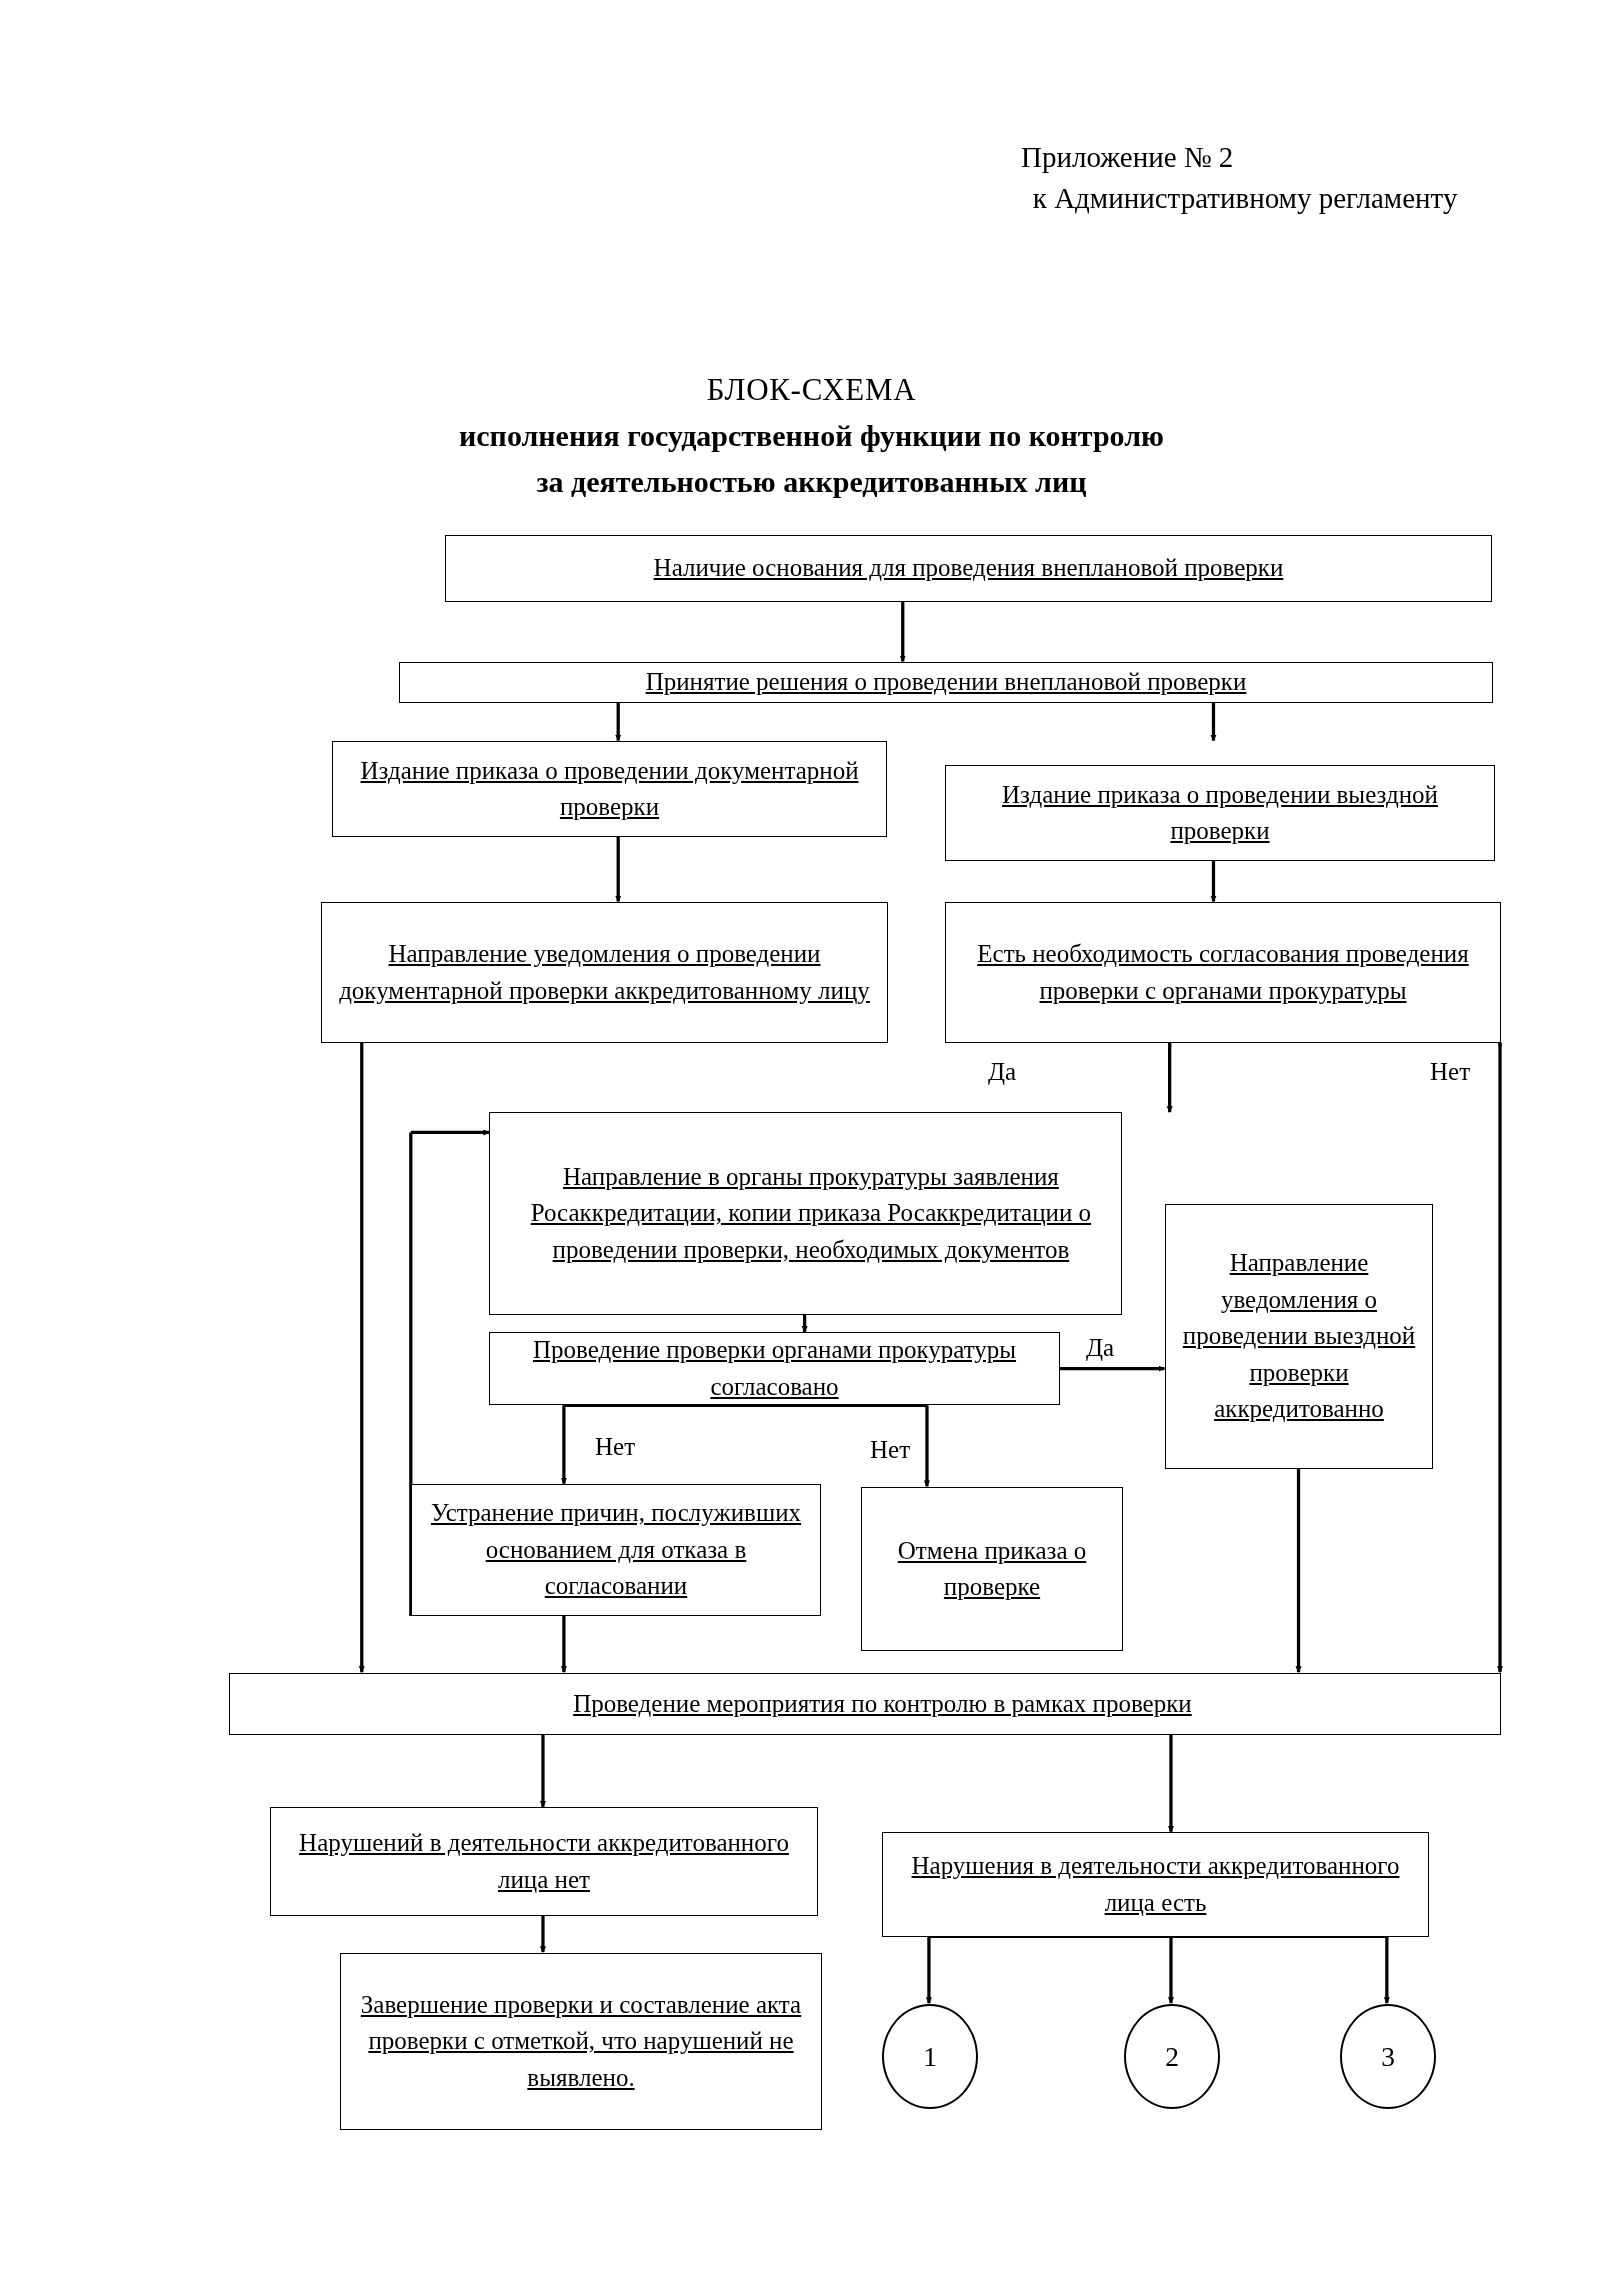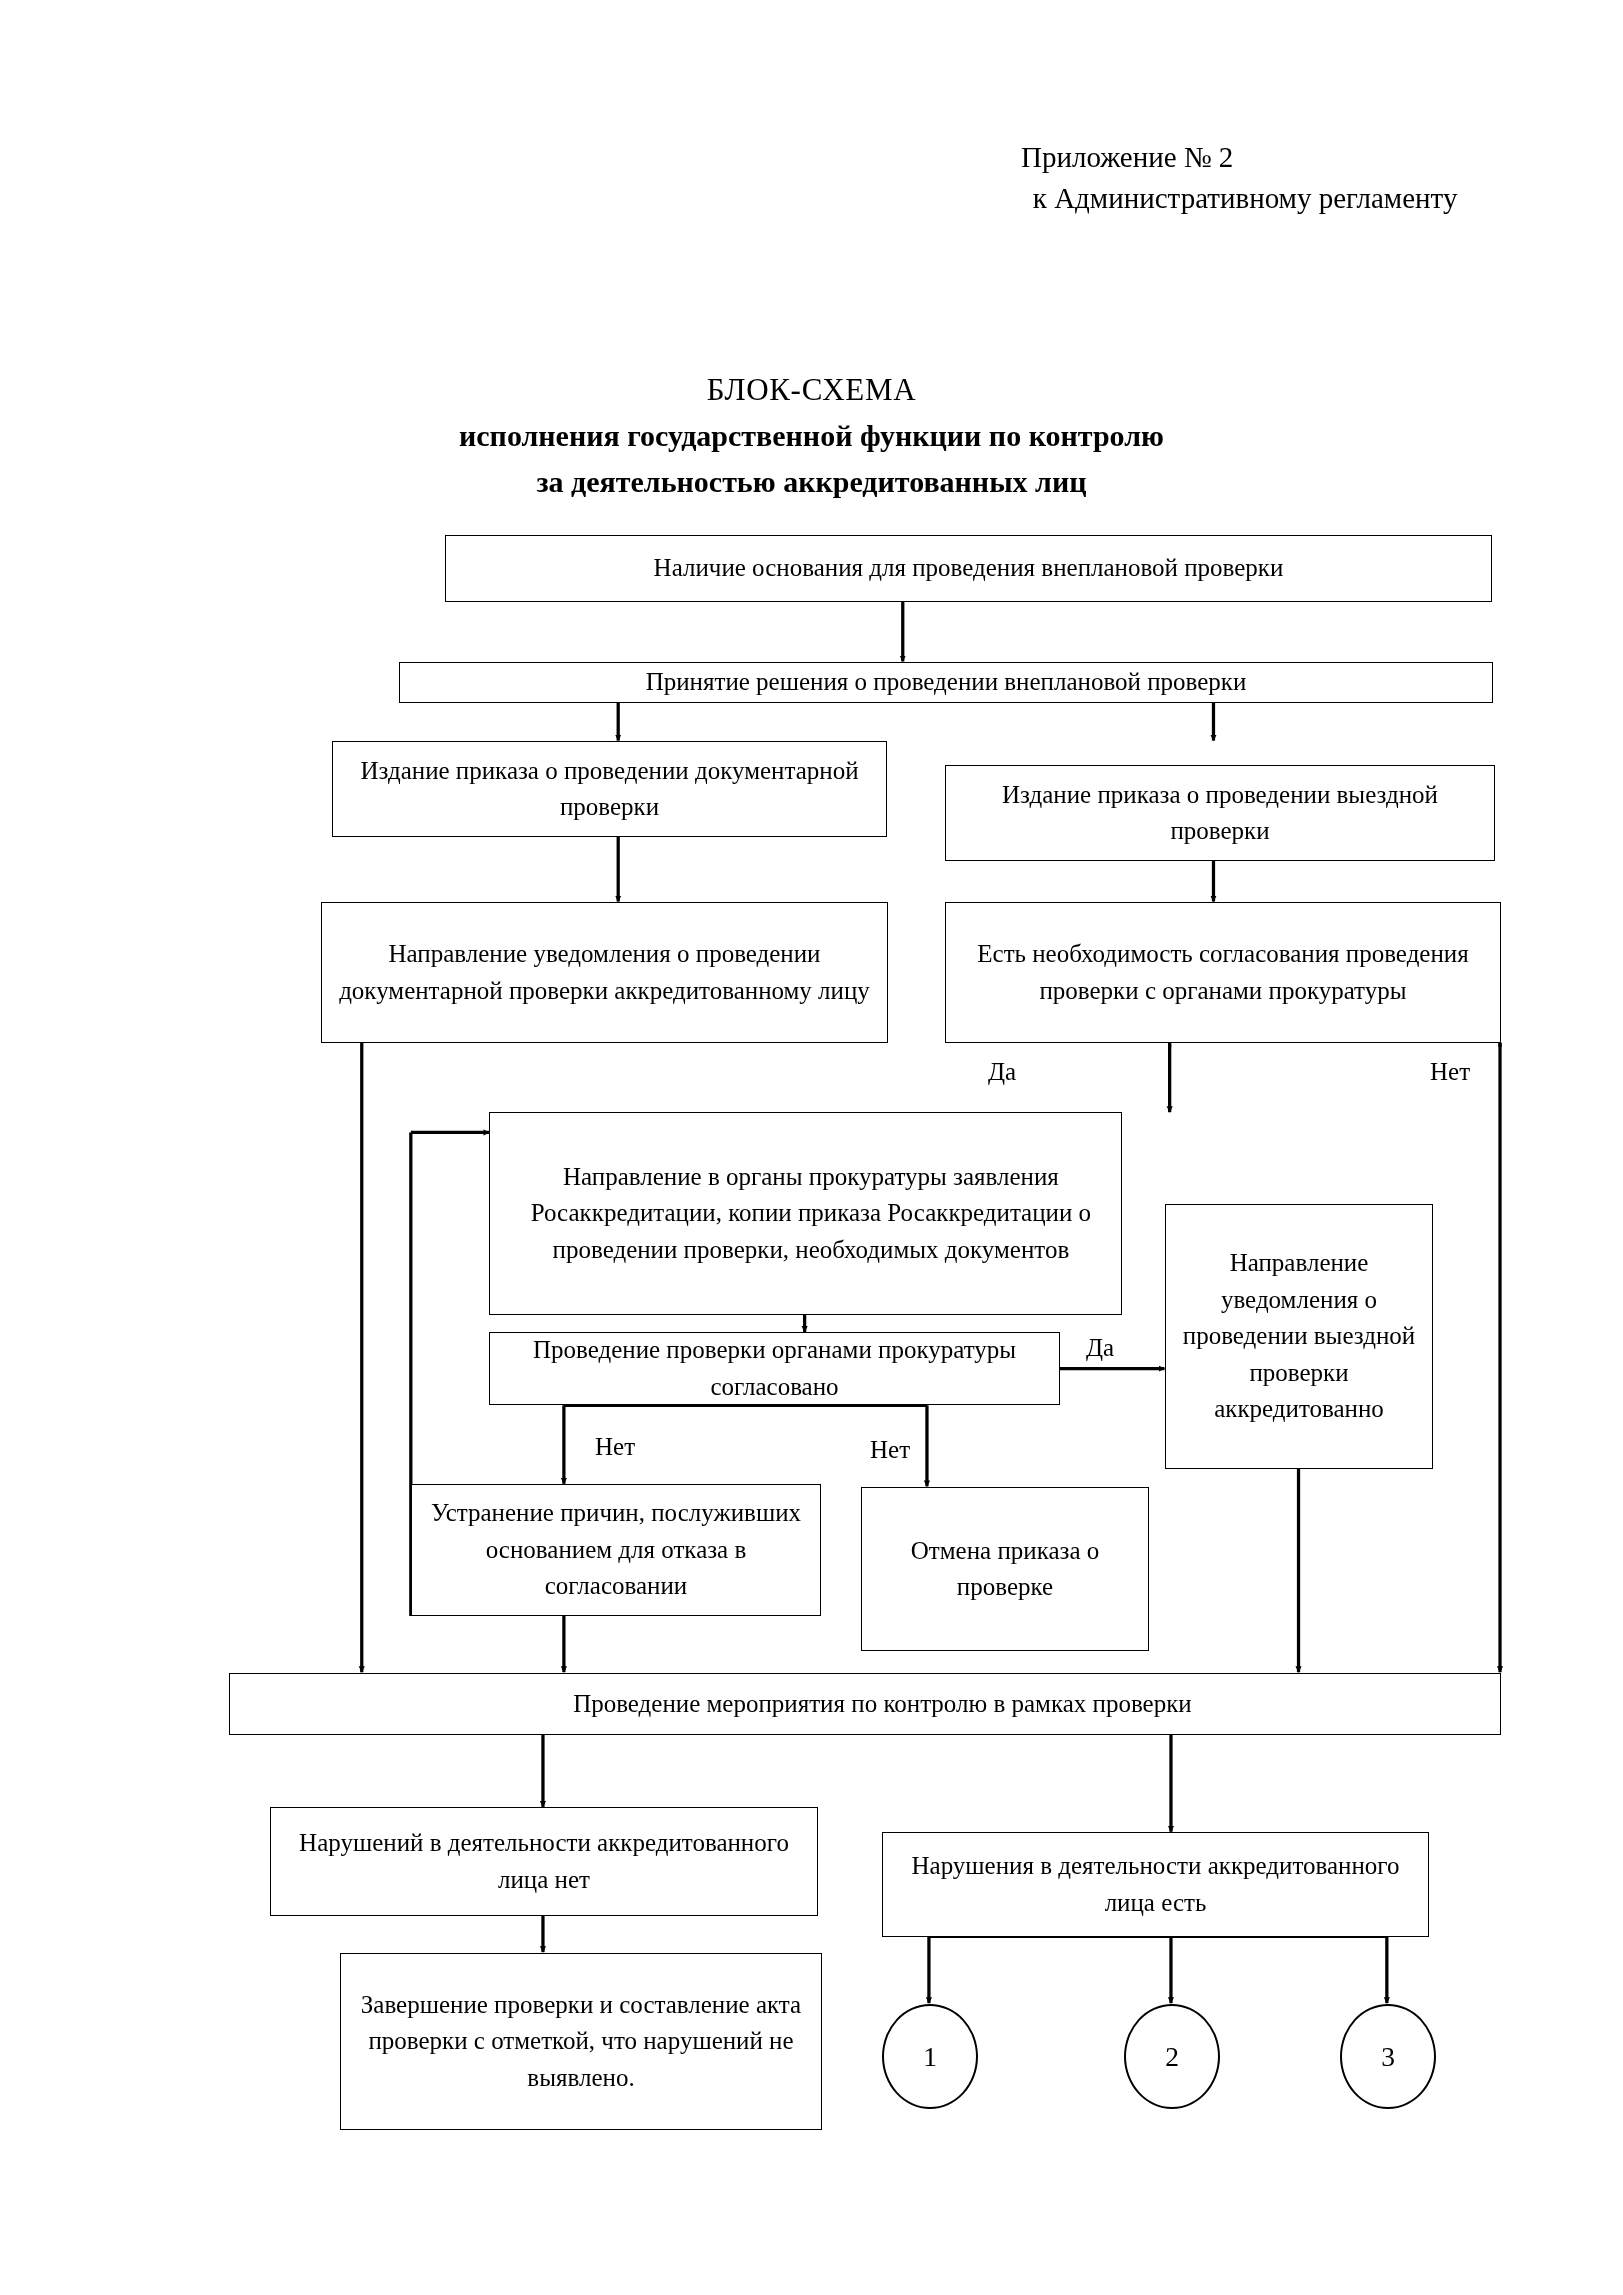--- a/index.html
+++ b/index.html
@@ -71,20 +71,21 @@
     border: 1.3px solid #000000;
     background: #ffffff;
     display: flex;
     align-items: center;
     justify-content: center;
     text-align: center;
     padding: 3.9px 9.2px;
     font-size: 25px;
     line-height: 1.46;
     z-index: 2;
+    text-decoration: underline;
   }
   .node span { display: block; width: 100%; }
 
   .circle-node {
     position: absolute;
     box-sizing: border-box;
     border: 2px solid #000000;
     border-radius: 50%;
     background: #ffffff;
     display: flex;
@@ -219,21 +220,21 @@
   </div>
 
   <div class="node" style="left:1165px; top:1204px; width:268px; height:265px; padding:3.9px 6.5px;">
     <span>Направление уведомления о проведении выездной проверки аккредитованно</span>
   </div>
 
   <div class="node" style="left:411px; top:1484px; width:410px; height:132px;">
     <span>Устранение причин, послуживших основанием для отказа в согласовании</span>
   </div>
 
-  <div class="node" style="left:861px; top:1487px; width:288px; height:164px;">
+  <div class="node" style="left:861px; top:1487px; width:262px; height:164px;">
     <span>Отмена приказа о проверке</span>
   </div>
 
   <div class="node" style="left:229px; top:1673px; width:1272px; height:62px;padding-left:44px;">
     <span>Проведение мероприятия по контролю в рамках проверки</span>
   </div>
 
   <div class="node" style="left:270px; top:1807px; width:548px; height:109px;">
     <span>Нарушений в деятельности аккредитованного лица нет</span>
   </div>

